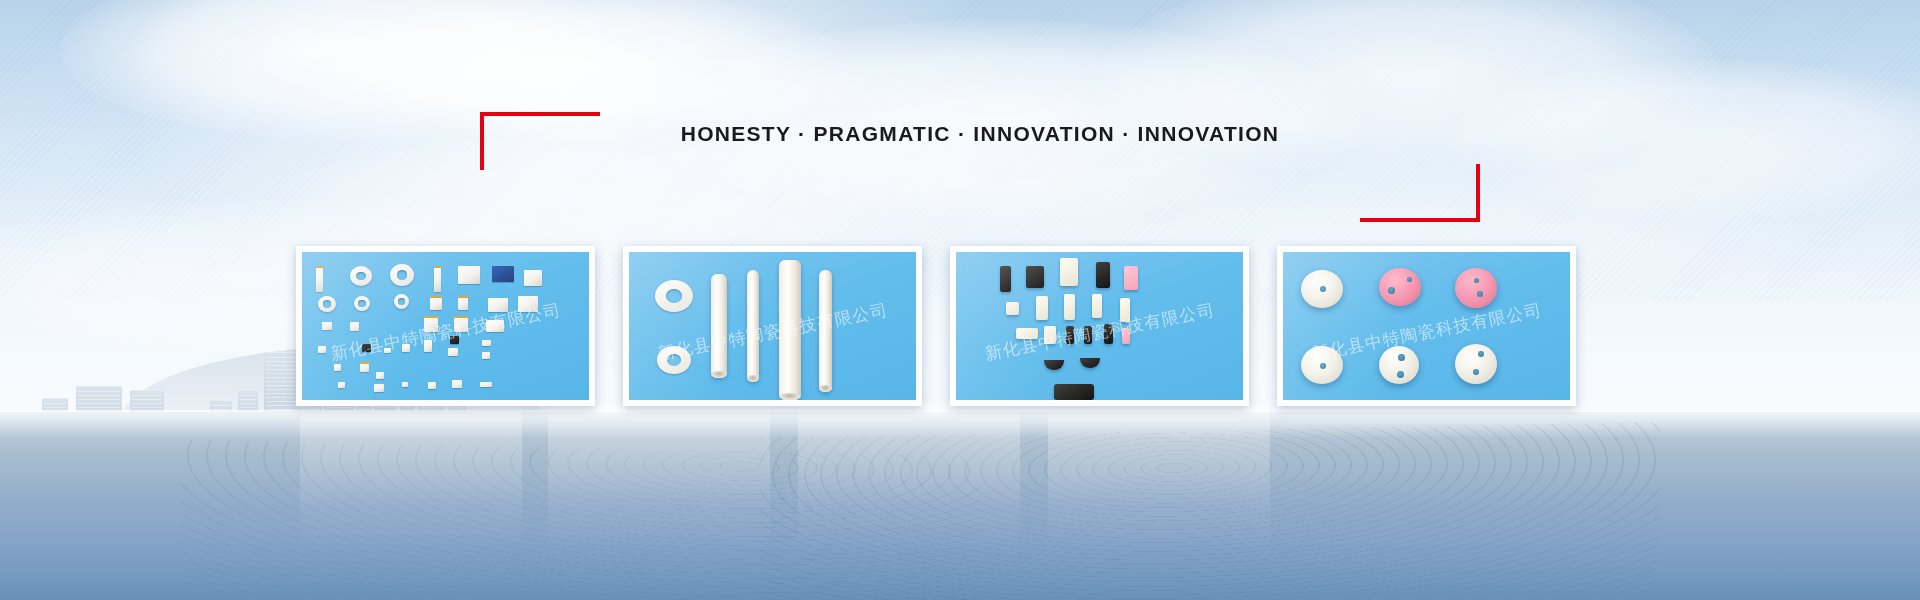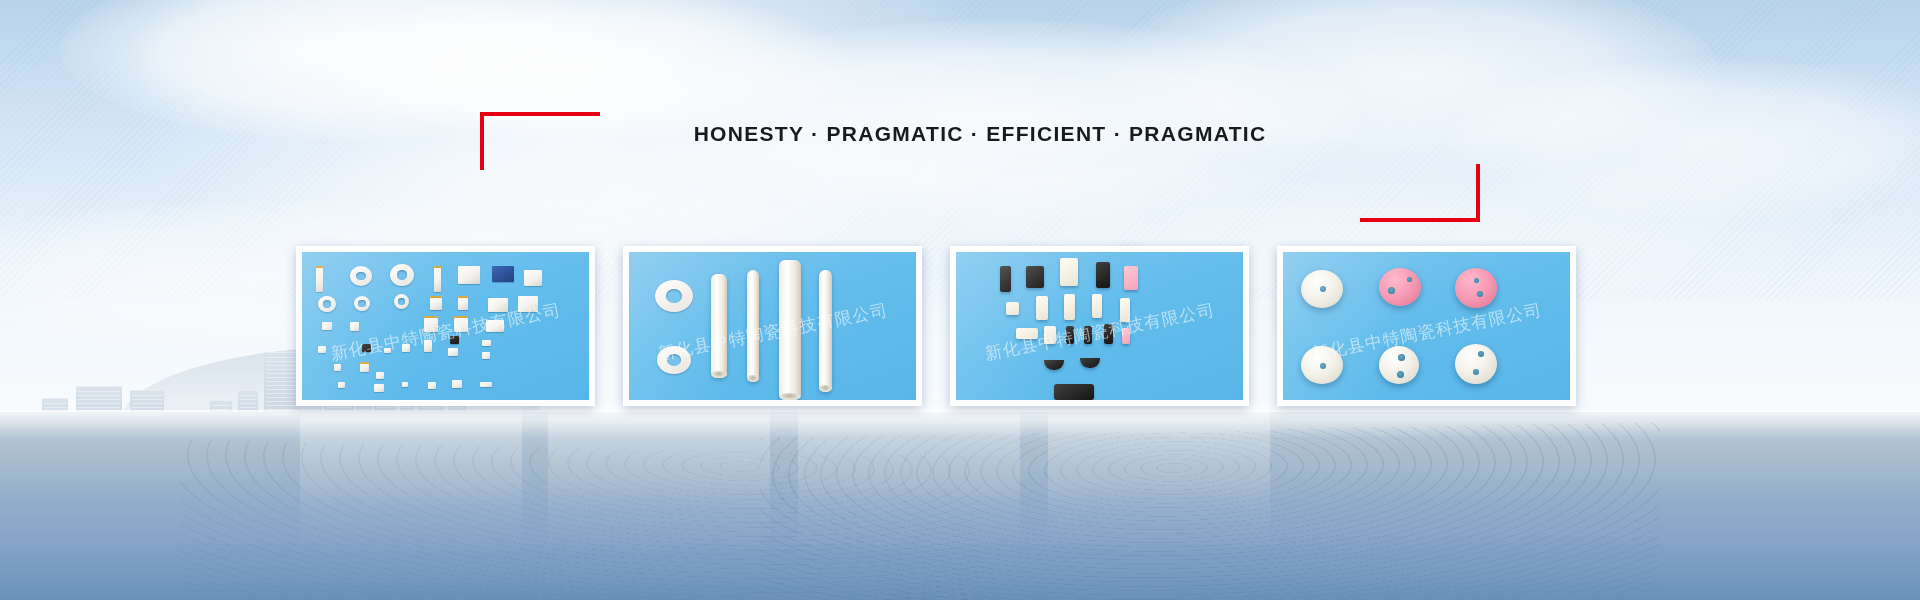--- a/index.html
+++ b/index.html
@@ -342,21 +342,21 @@
   <div class="wet-rings2"></div>
 
   <div class="refl" style="left:300px; width:222px;"></div>
   <div class="refl" style="left:548px; width:222px;"></div>
   <div class="refl" style="left:798px; width:222px;"></div>
   <div class="refl" style="left:1048px;width:222px;"></div>
 
   <div class="slogan">
     <div class="bracket-tl"></div>
     <div class="bracket-br"></div>
-    <div class="slogan-en">HONESTY · PRAGMATIC · EFFICIENT · PRAGMATIC</div>
+    <div class="slogan-en">HONESTY · PRAGMATIC · INNOVATION · INNOVATION</div>
   </div>
 
 
   <div class="panels">
 
     <div class="panel">
       <div class="panel-inner">
         <span class="part chip gold" style="left:14px;  top:14px; width:7px;  height:26px;"></span>
         <span class="part ring" style="left:48px;  top:14px; width:22px; height:20px;"></span>
         <span class="part ring" style="left:88px;  top:12px; width:24px; height:22px;"></span>

